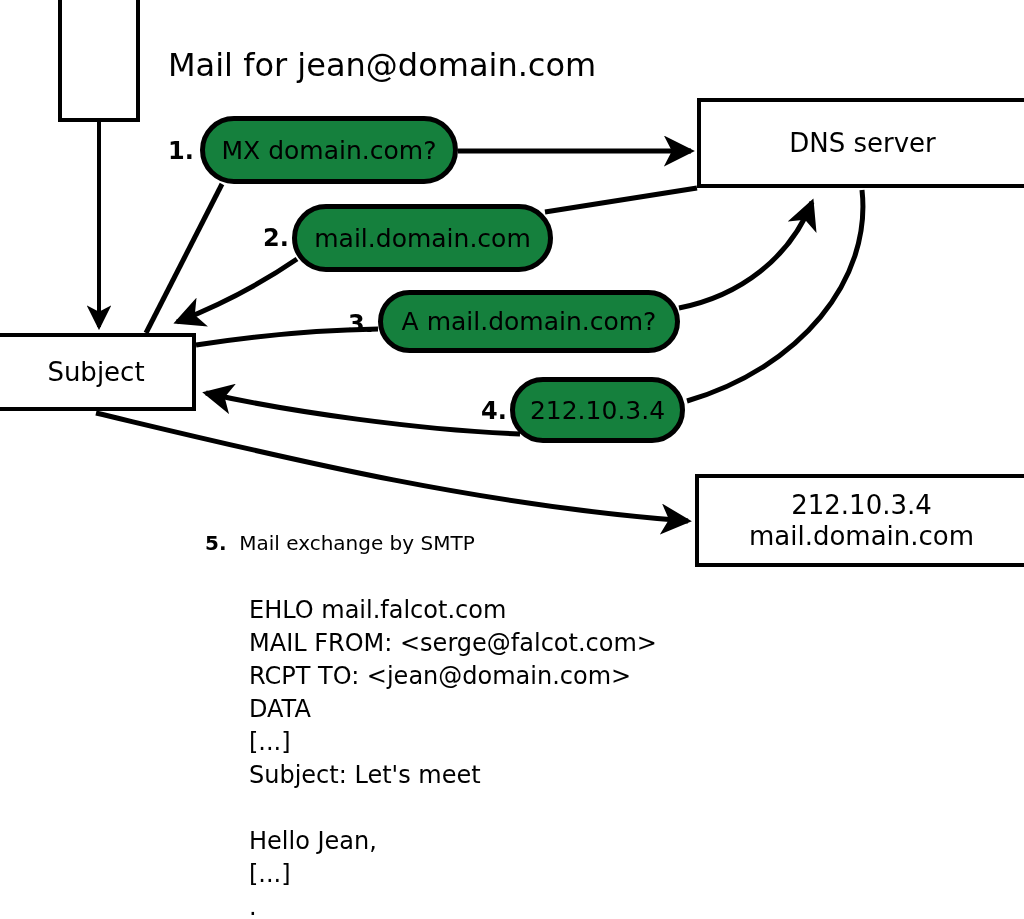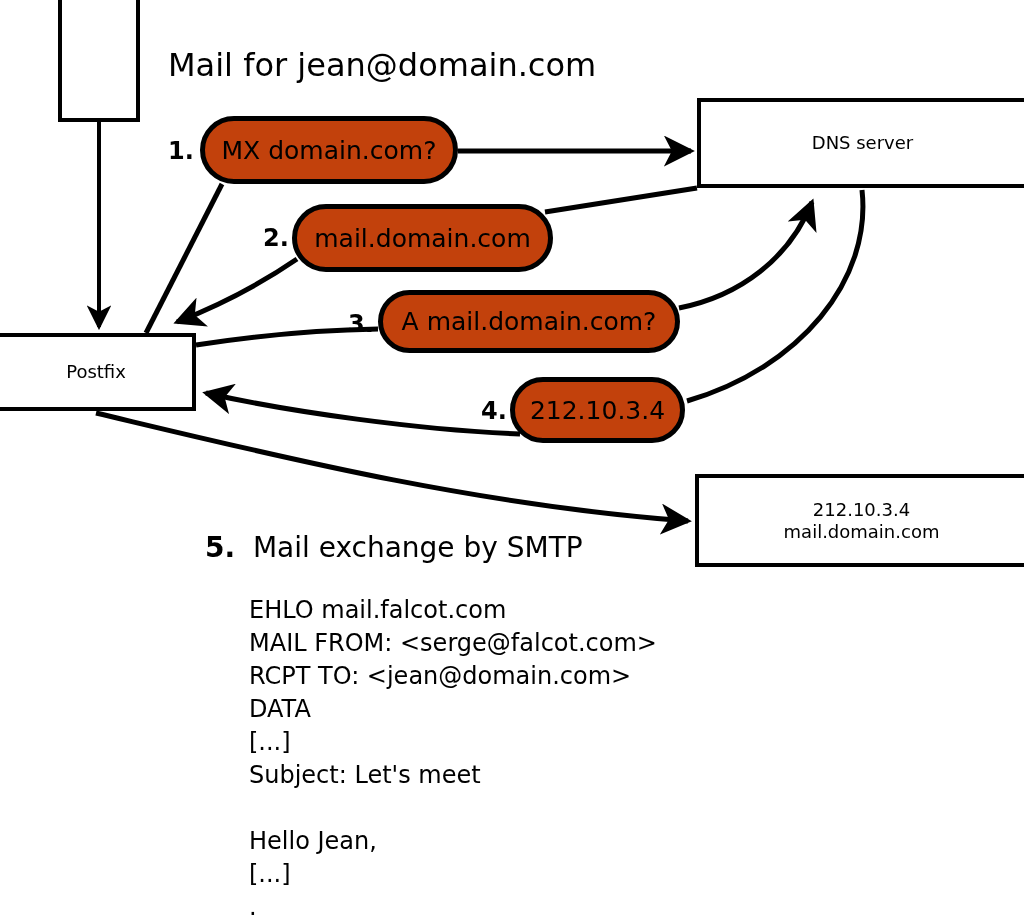--- a/index.html
+++ b/index.html
@@ -32,28 +32,28 @@
     border: 4px solid #000000;
     background: #ffffff;
     display: flex;
     flex-direction: column;
     align-items: center;
     justify-content: center;
     text-align: center;
     line-height: 1.18;
   }
   .node-label {
-    font-size: 18px;
+    font-size: 26px;
     white-space: pre;
   }
   .bubble {
     position: absolute;
     box-sizing: border-box;
     border: 5px solid #000000;
-    background: #c2410c;
+    background: #15803d;
     border-radius: 999px;
     display: flex;
     align-items: center;
     justify-content: center;
     text-align: center;
   }
   .bubble-label {
     font-size: 25px;
     white-space: nowrap;
     padding: 0 6px;
@@ -64,21 +64,21 @@
     font-weight: bold;
     white-space: nowrap;
   }
   .plain-text {
     position: absolute;
     font-size: 32px;
     white-space: pre;
   }
   .smtp-title {
     position: absolute;
-    font-size: 28px;
+    font-size: 20px;
     white-space: nowrap;
   }
   .smtp-title .num {
     font-weight: bold;
   }
   .transcript {
     position: absolute;
     font-size: 24px;
     line-height: 33px;
     white-space: pre;
@@ -115,21 +115,21 @@
     <path d="M 520 434 C 420 430 290 412 206 393" fill="none" stroke="#000000" stroke-width="5" marker-end="url(#ah)"></path>
 
     <path d="M 96 413 C 260 452 470 505 688 521" fill="none" stroke="#000000" stroke-width="5" marker-end="url(#ah)"></path>
   </svg>
 
   <div class="node-box" id="client-box" style="left:58px; top:-6px; width:82px; height:128px;">
     <span class="node-label"></span>
   </div>
 
   <div class="node-box" id="postfix-box" style="left:-4px; top:333px; width:200px; height:78px;">
-    <span class="node-label">Postfix</span>
+    <span class="node-label">Subject</span>
   </div>
 
   <div class="node-box" id="dns-box" style="left:697px; top:98px; width:331px; height:90px;">
     <span class="node-label">DNS server</span>
   </div>
 
   <div class="node-box" id="mailserver-box" style="left:695px; top:474px; width:333px; height:93px;">
     <span class="node-label">212.10.3.4</span>
     <span class="node-label">mail.domain.com</span>
   </div>

